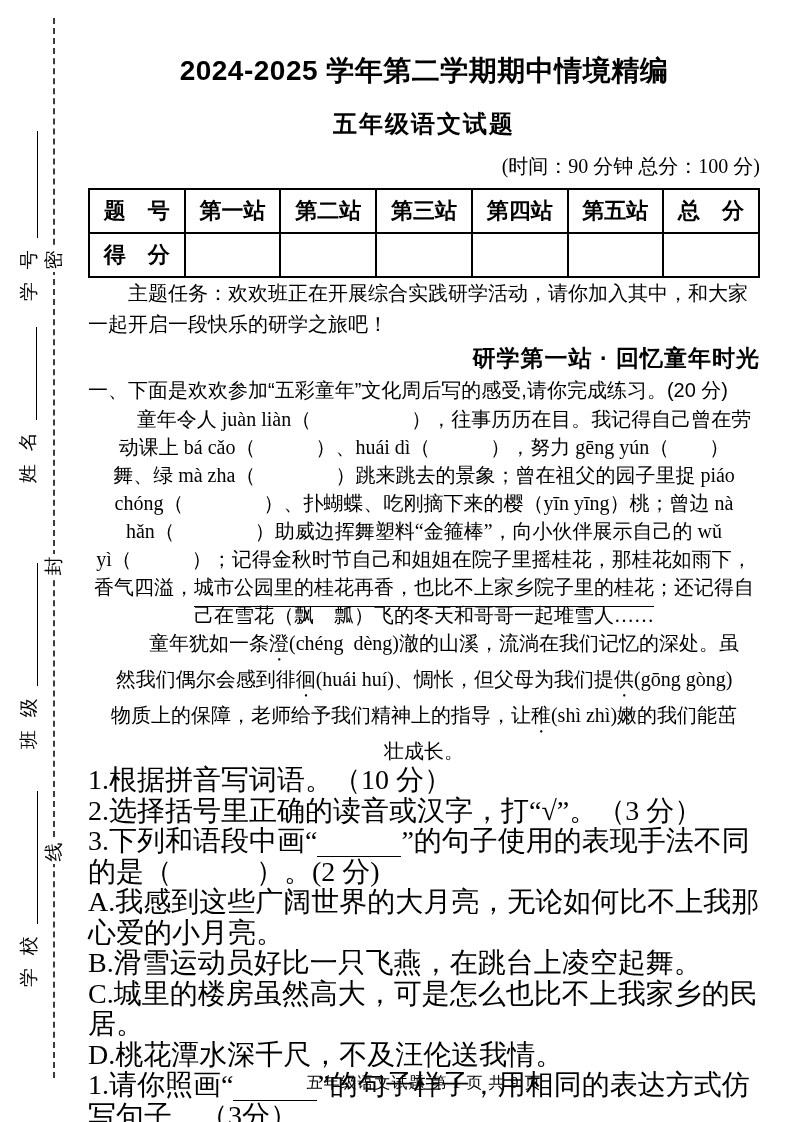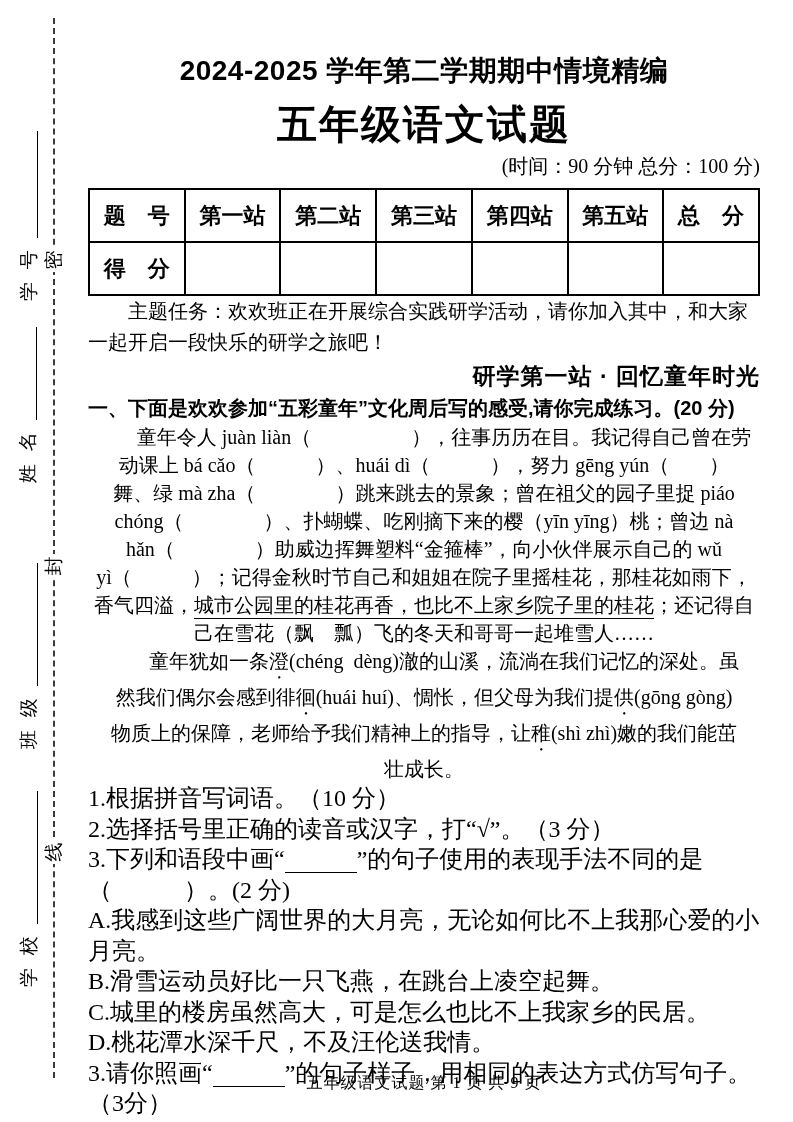--- a/index.html
+++ b/index.html
@@ -49,54 +49,54 @@
 
   .title1 {
     margin-top:48px;
     font-family:"Liberation Sans", sans-serif;
     font-weight:900; font-size:28px; line-height:46px;
     text-align:center; letter-spacing:0.5px;
   }
   .title2 {
     margin-top:8px;
     font-family:"Liberation Sans", sans-serif;
-    font-weight:900; font-size:40px; line-height:44px;
+    font-weight:900; font-size:24px; line-height:44px;
     text-align:center; letter-spacing:2px;
   }
   .meta { margin-top:6px; font-size:20px; line-height:28px; text-align:right; }
 
   table.score {
     margin-top:8px; width:100%;
     border-collapse:collapse; table-layout:fixed;
   }
   table.score td {
-    border:2px solid #000; height:53px;
+    border:2px solid #000; height:44px;
     text-align:center; vertical-align:middle;
     font-family:"Liberation Sans", sans-serif;
     font-weight:bold; font-size:22px;
   }
 
   .intro { font-size:20px; line-height:31px; }
   .intro .iline { white-space:pre-wrap; }
 
   .station-heading {
     margin-top:2px; text-align:right;
     font-family:"Liberation Sans", sans-serif;
     font-weight:900; font-size:23px; line-height:33px; letter-spacing:1px;
   }
   .section-title {
     font-family:"Liberation Sans", sans-serif;
-    font-weight:bold; font-size:20px; line-height:30px;
+    font-weight:normal; font-size:20px; line-height:30px;
   }
 
   .passage .pline { font-size:20px; line-height:28px; white-space:pre-wrap;text-align:center; }
 
-  .qblock .qline { font-size:24px; line-height:30.5px; white-space:pre-wrap; }
-
-  .seg-u { border-bottom:1.6px solid #000; padding-bottom:2px; }
+  .qblock .qline { font-size:28px; line-height:30.5px; white-space:pre-wrap; }
+
+  .seg-u { border-bottom:1.6px solid #000; padding-bottom:8px; }
   .seg-em {
     -webkit-text-emphasis: filled dot; -webkit-text-emphasis-position: under right;
     text-emphasis: filled dot; text-emphasis-position: under right;
   }
   .seg-blank { border-bottom:1.6px solid #000; white-space:pre; }
 
   .answer-line { margin-top:37px; width:100%; height:0; border-bottom:1.6px solid #000; }
 
   .q5 { margin-top:8px; }
   .q5 .qline { font-size:20px; line-height:31px; white-space:pre-wrap; }
@@ -189,21 +189,21 @@
   </div>
 
   <div class="qblock">
     <div class="qline"><span>1.根据拼音写词语。（10 分）</span></div>
     <div class="qline"><span>2.选择括号里正确的读音或汉字，打“√”。（3 分）</span></div>
     <div class="qline"><span>3.下列和语段中画“</span><span class="seg-blank">　　　</span><span>”的句子使用的表现手法不同的是（　　　）。(2 分)</span></div>
     <div class="qline"><span>A.我感到这些广阔世界的大月亮，无论如何比不上我那心爱的小月亮。</span></div>
     <div class="qline"><span>B.滑雪运动员好比一只飞燕，在跳台上凌空起舞。</span></div>
     <div class="qline"><span>C.城里的楼房虽然高大，可是怎么也比不上我家乡的民居。</span></div>
     <div class="qline"><span>D.桃花潭水深千尺，不及汪伦送我情。</span></div>
-    <div class="qline"><span>3.请你照画“</span><span class="seg-blank">　　　</span><span>”的句子样子，用相同的表达方式仿写句子。（3分）</span></div>
+    <div class="qline"><span>1.请你照画“</span><span class="seg-blank">　　　</span><span>”的句子样子，用相同的表达方式仿写句子。（3分）</span></div>
   </div>
 
   <div class="answer-line"></div>
   <div class="answer-line"></div>
 
   <div class="q5">
     <div class="qline"><span>5.这样丰富多彩的童年生活，让我联想到了描写古代农家儿童学着大人种瓜的</span></div>
 
   </div>
 

